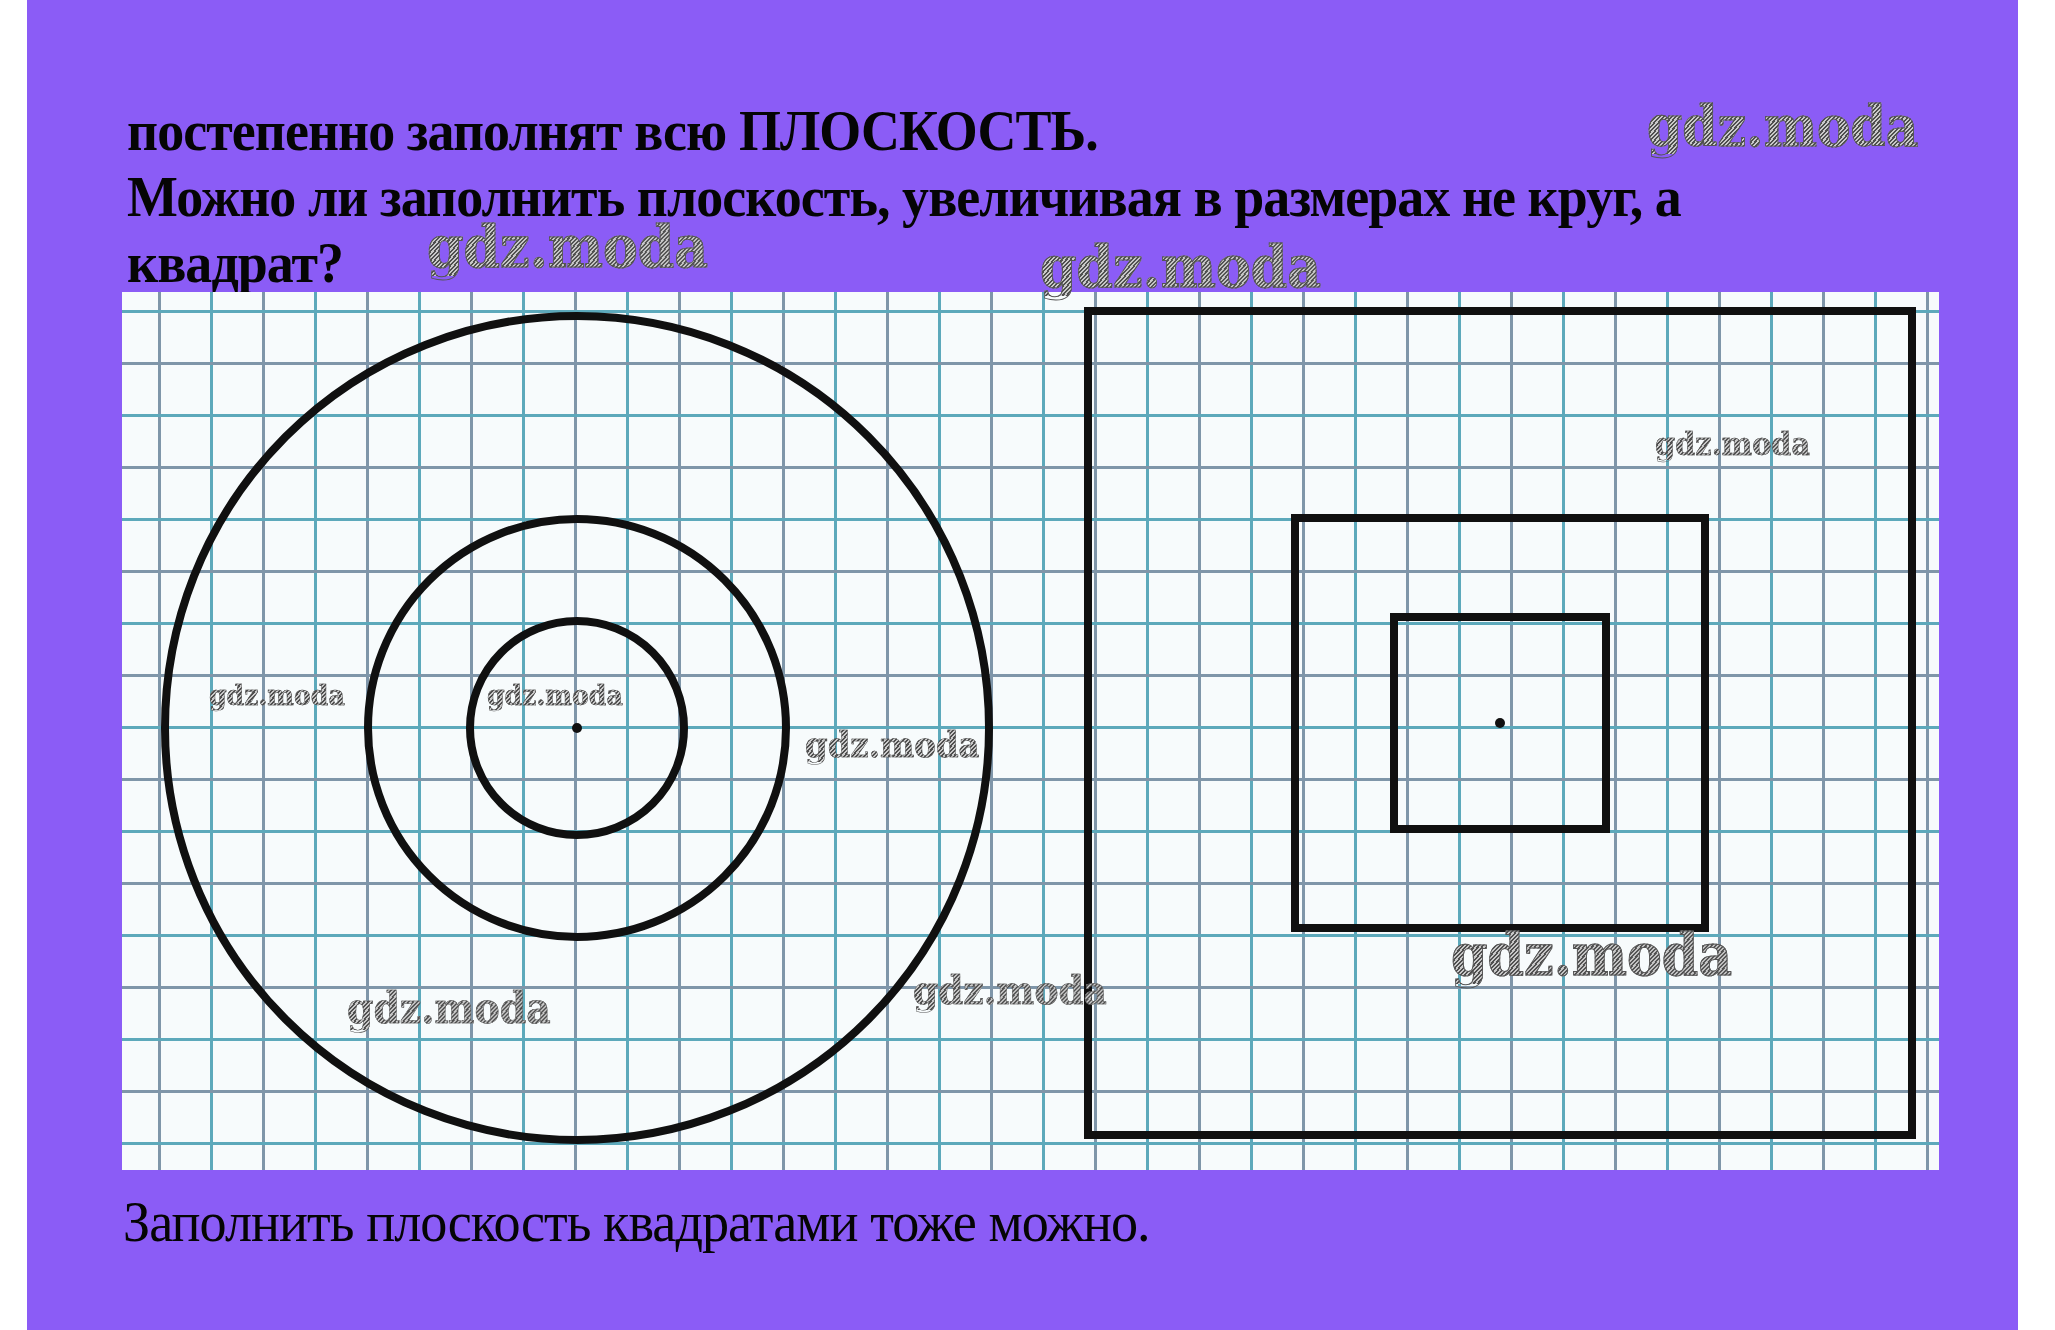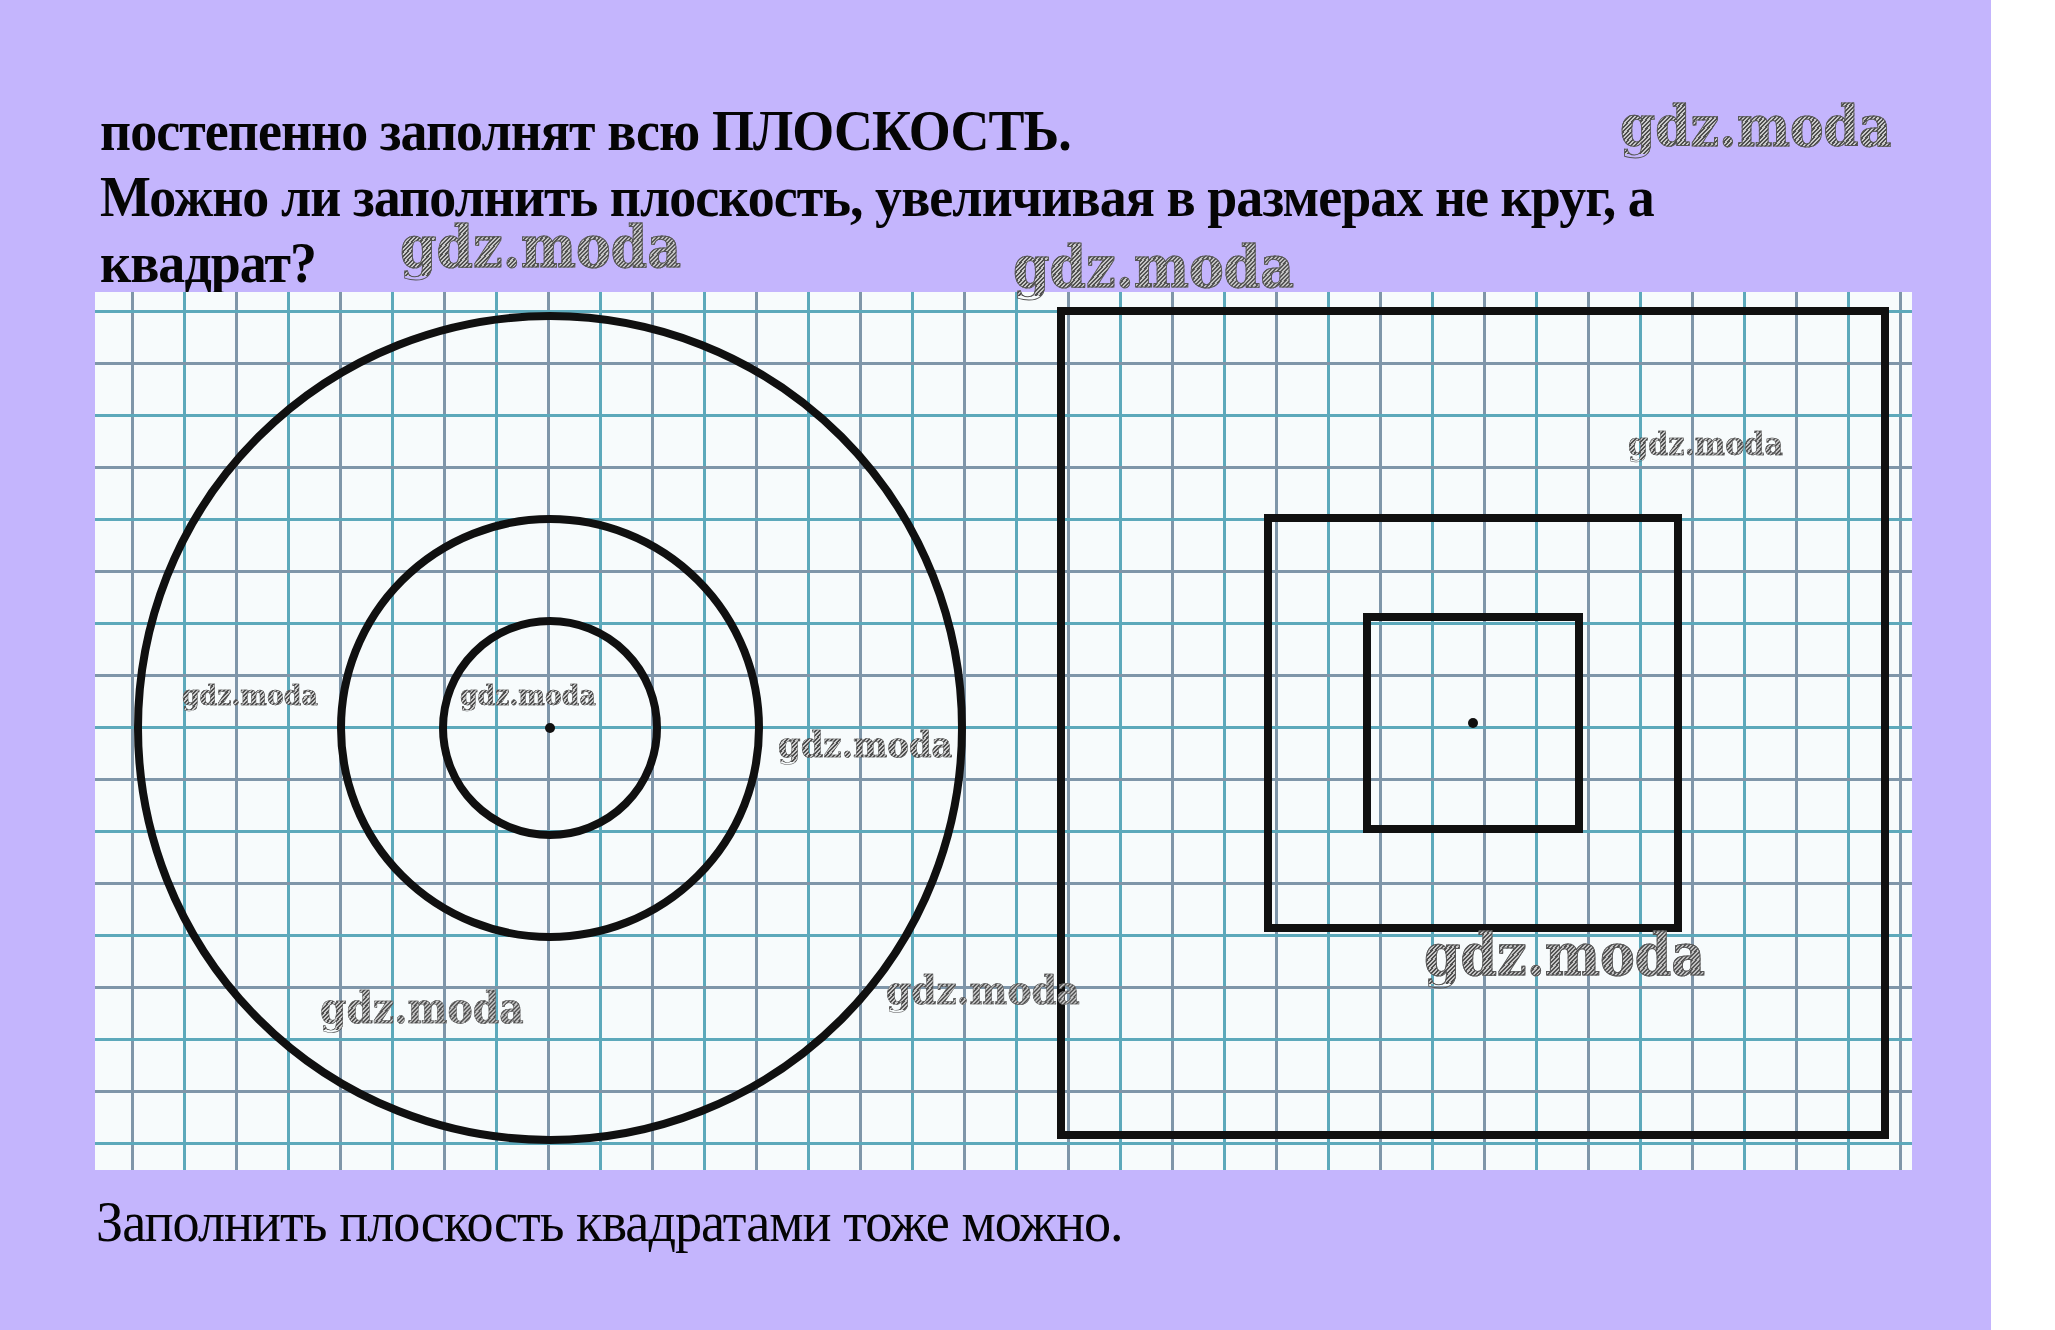--- a/index.html
+++ b/index.html
@@ -1,21 +1,22 @@
 <!DOCTYPE html>
 <html><head>
 <meta charset="utf-8">
 <style>
   html,body{margin:0;padding:0;background:#ffffff;}
   .page{
     position:relative;
     width:1991px;height:1330px;
-    background:#c4b5fd;
+    background:#8b5cf6;
     overflow:hidden;
     font-family:"Liberation Serif", serif;
+    margin-left:27px;
   }
   
   .headline{
     position:absolute;
     left:100px;
     font-weight:700;
     font-size:58px;
     line-height:1;
     color:#050505;
     letter-spacing:-1px;

